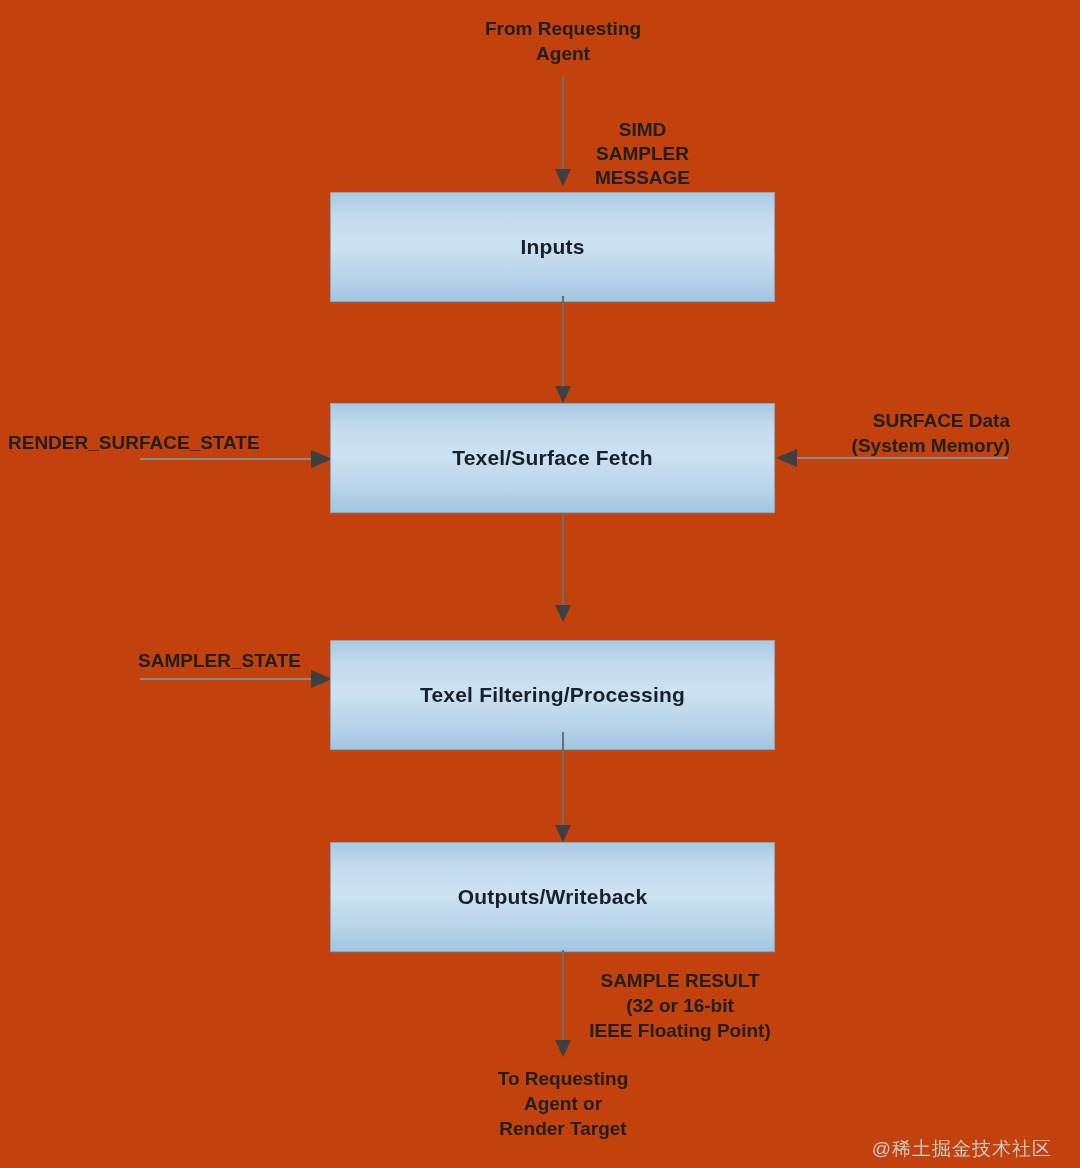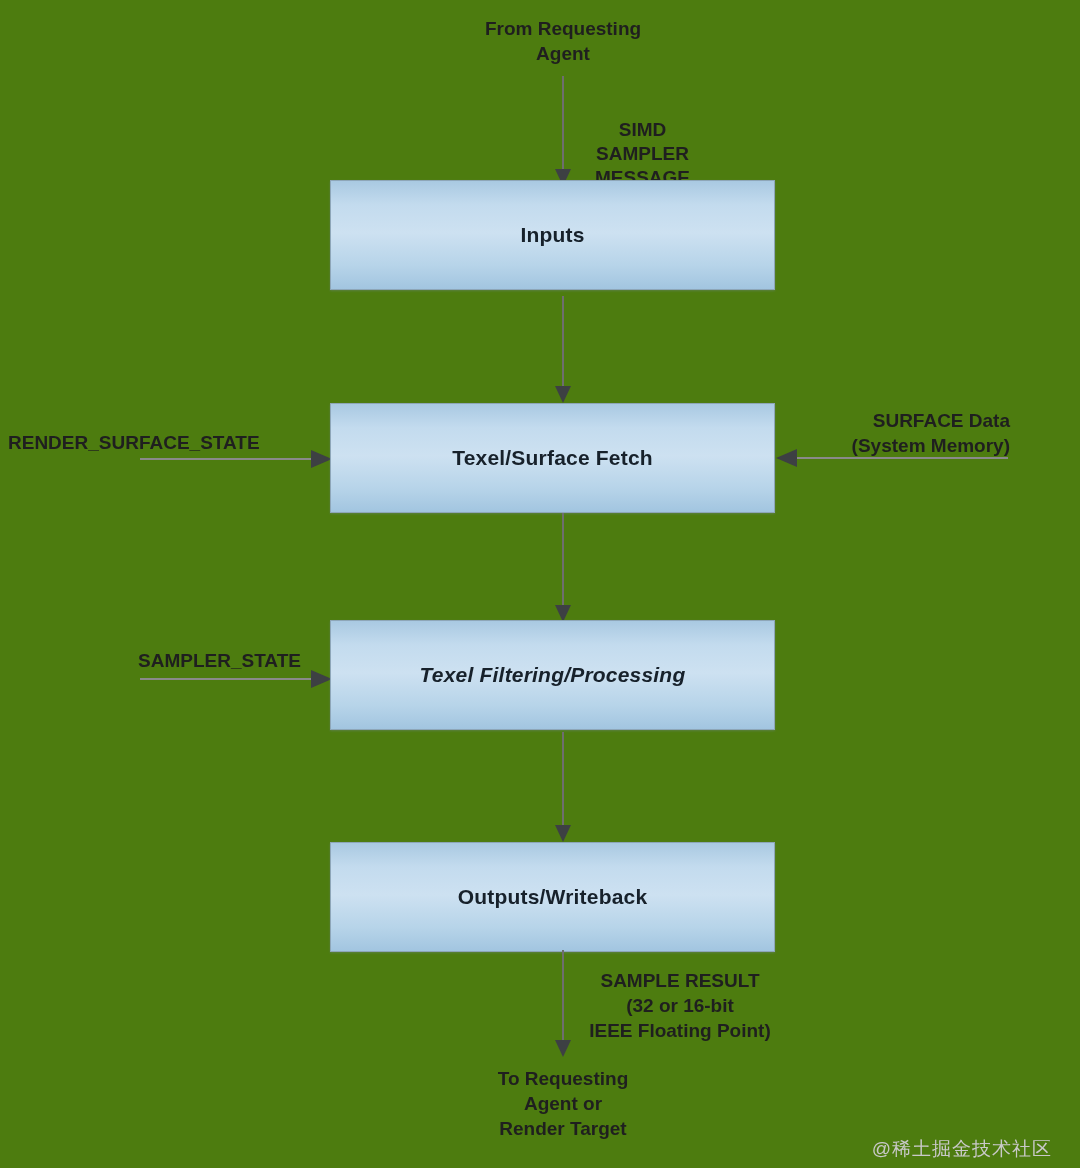--- a/index.html
+++ b/index.html
@@ -1,20 +1,20 @@
 <!DOCTYPE html>
 <html><head>
 <meta charset="utf-8">
 <style>
   html, body { margin: 0; padding: 0; background: #ffffff; }
   .canvas {
     position: relative;
     width: 1080px;
     height: 1168px;
-    background: #4d7c0f;
+    background: #c2410c;
     font-family: "Liberation Sans", sans-serif;
     overflow: hidden;
   }
   
   .node {
     position: absolute;
     left: 330px;
     width: 445px;
     height: 110px;
     box-sizing: border-box;
@@ -24,23 +24,23 @@
     display: flex;
     align-items: center;
     justify-content: center;
   }
   .node span {
     font-size: 21px;
     font-weight: bold;
     color: #17212b;
     letter-spacing: 0.2px;
   }
-  .node-1 { top: 180px; }
+  .node-1 { top: 192px; }
   .node-2 { top: 403px; }
-  .node-3 { top: 620px; font-style: italic; }
+  .node-3 { top: 640px; }
   .node-4 { top: 842px; }
 
   
   .vline {
     position: absolute;
     left: 562px;
     width: 2px;
     background: #6e6e6e;
   }
   .hline {

